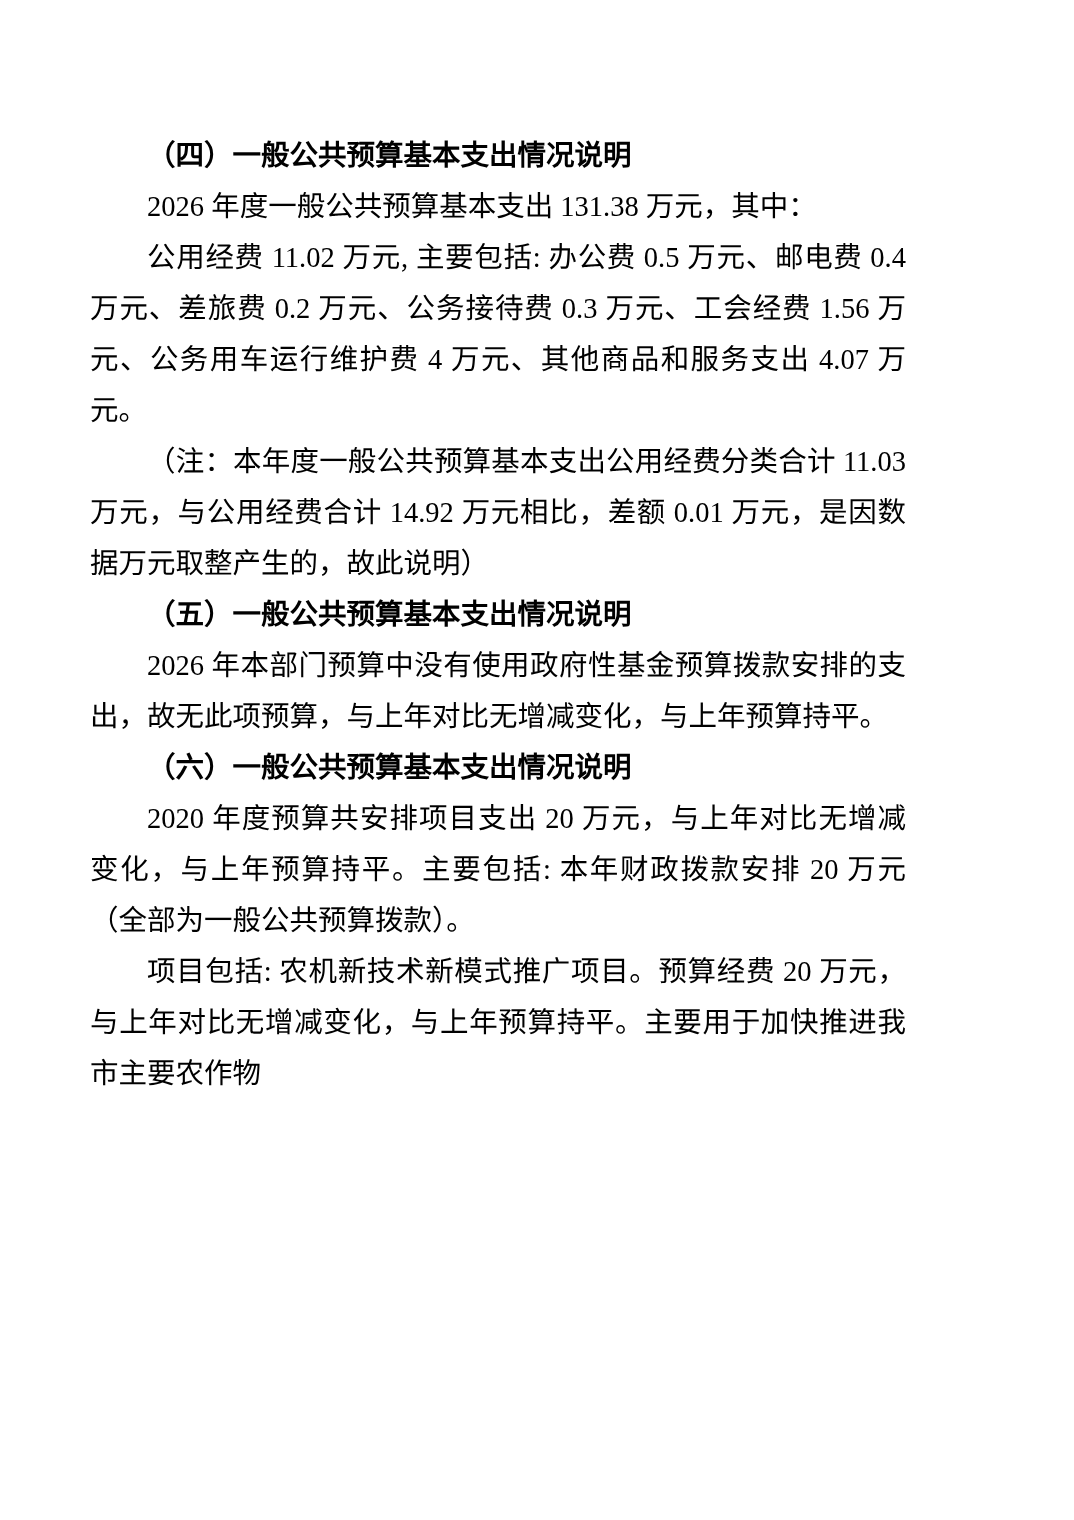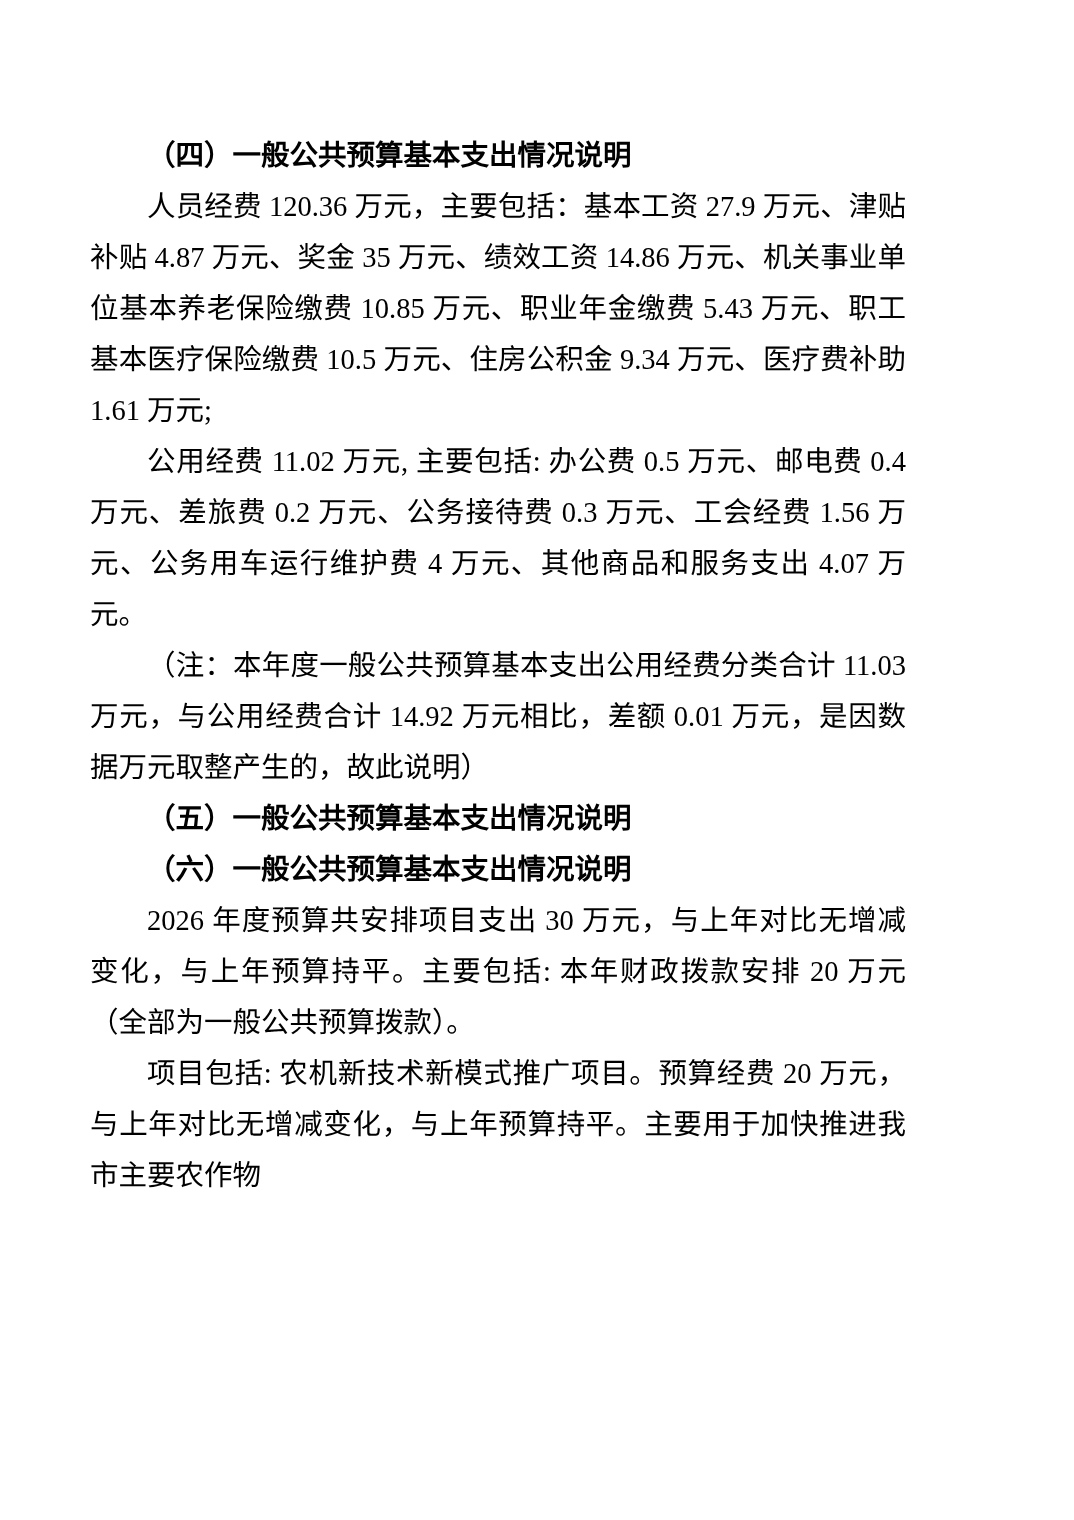--- a/index.html
+++ b/index.html
@@ -31,20 +31,21 @@
   }
   .heading {
     font-weight: bold;
   }
 </style>
 </head>
 <body>
 
 <div class="page">
   <p class="para heading">（四）一般公共预算基本支出情况说明</p>
-  <p class="para">人员经费 120.36 万元，主要包括：基本工资 27.9 万元、津贴补贴 4.87 万元、奖金 35 万元、绩效工资 14.86 万元、机关事业单位基本养老保险缴费 10.85 万元、职业年金缴费 5.43 万元、职工基本医疗保险缴费 10.5 万元、住房公积金 9.34 万元、医疗费补助 1.61 万元;</p>
+  <p class="para">2026 年度一般公共预算基本支出 131.38 万元，其中：</p>
   <p class="para">公用经费 11.02 万元, 主要包括: 办公费 0.5 万元、邮电费 0.4 万元、差旅费 0.2 万元、公务接待费 0.3 万元、工会经费 1.56 万元、公务用车运行维护费 4 万元、其他商品和服务支出 4.07 万元。</p>
   <p class="para">（注：本年度一般公共预算基本支出公用经费分类合计 11.03 万元，与公用经费合计 14.92 万元相比，差额 0.01 万元，是因数据万元取整产生的，故此说明）</p>
   <p class="para heading">（五）一般公共预算基本支出情况说明</p>
+  <p class="para">2026 年本部门预算中没有使用政府性基金预算拨款安排的支出，故无此项预算，与上年对比无增减变化，与上年预算持平。</p>
   <p class="para heading">（六）一般公共预算基本支出情况说明</p>
-  <p class="para">2026 年度预算共安排项目支出 30 万元，与上年对比无增减变化，与上年预算持平。主要包括: 本年财政拨款安排 20 万元（全部为一般公共预算拨款）。</p>
+  <p class="para">2020 年度预算共安排项目支出 20 万元，与上年对比无增减变化，与上年预算持平。主要包括: 本年财政拨款安排 20 万元（全部为一般公共预算拨款）。</p>
   <p class="para">项目包括: 农机新技术新模式推广项目。预算经费 20 万元，与上年对比无增减变化，与上年预算持平。主要用于加快推进我市主要农作物</p>
 </div>
 
 </body></html>

